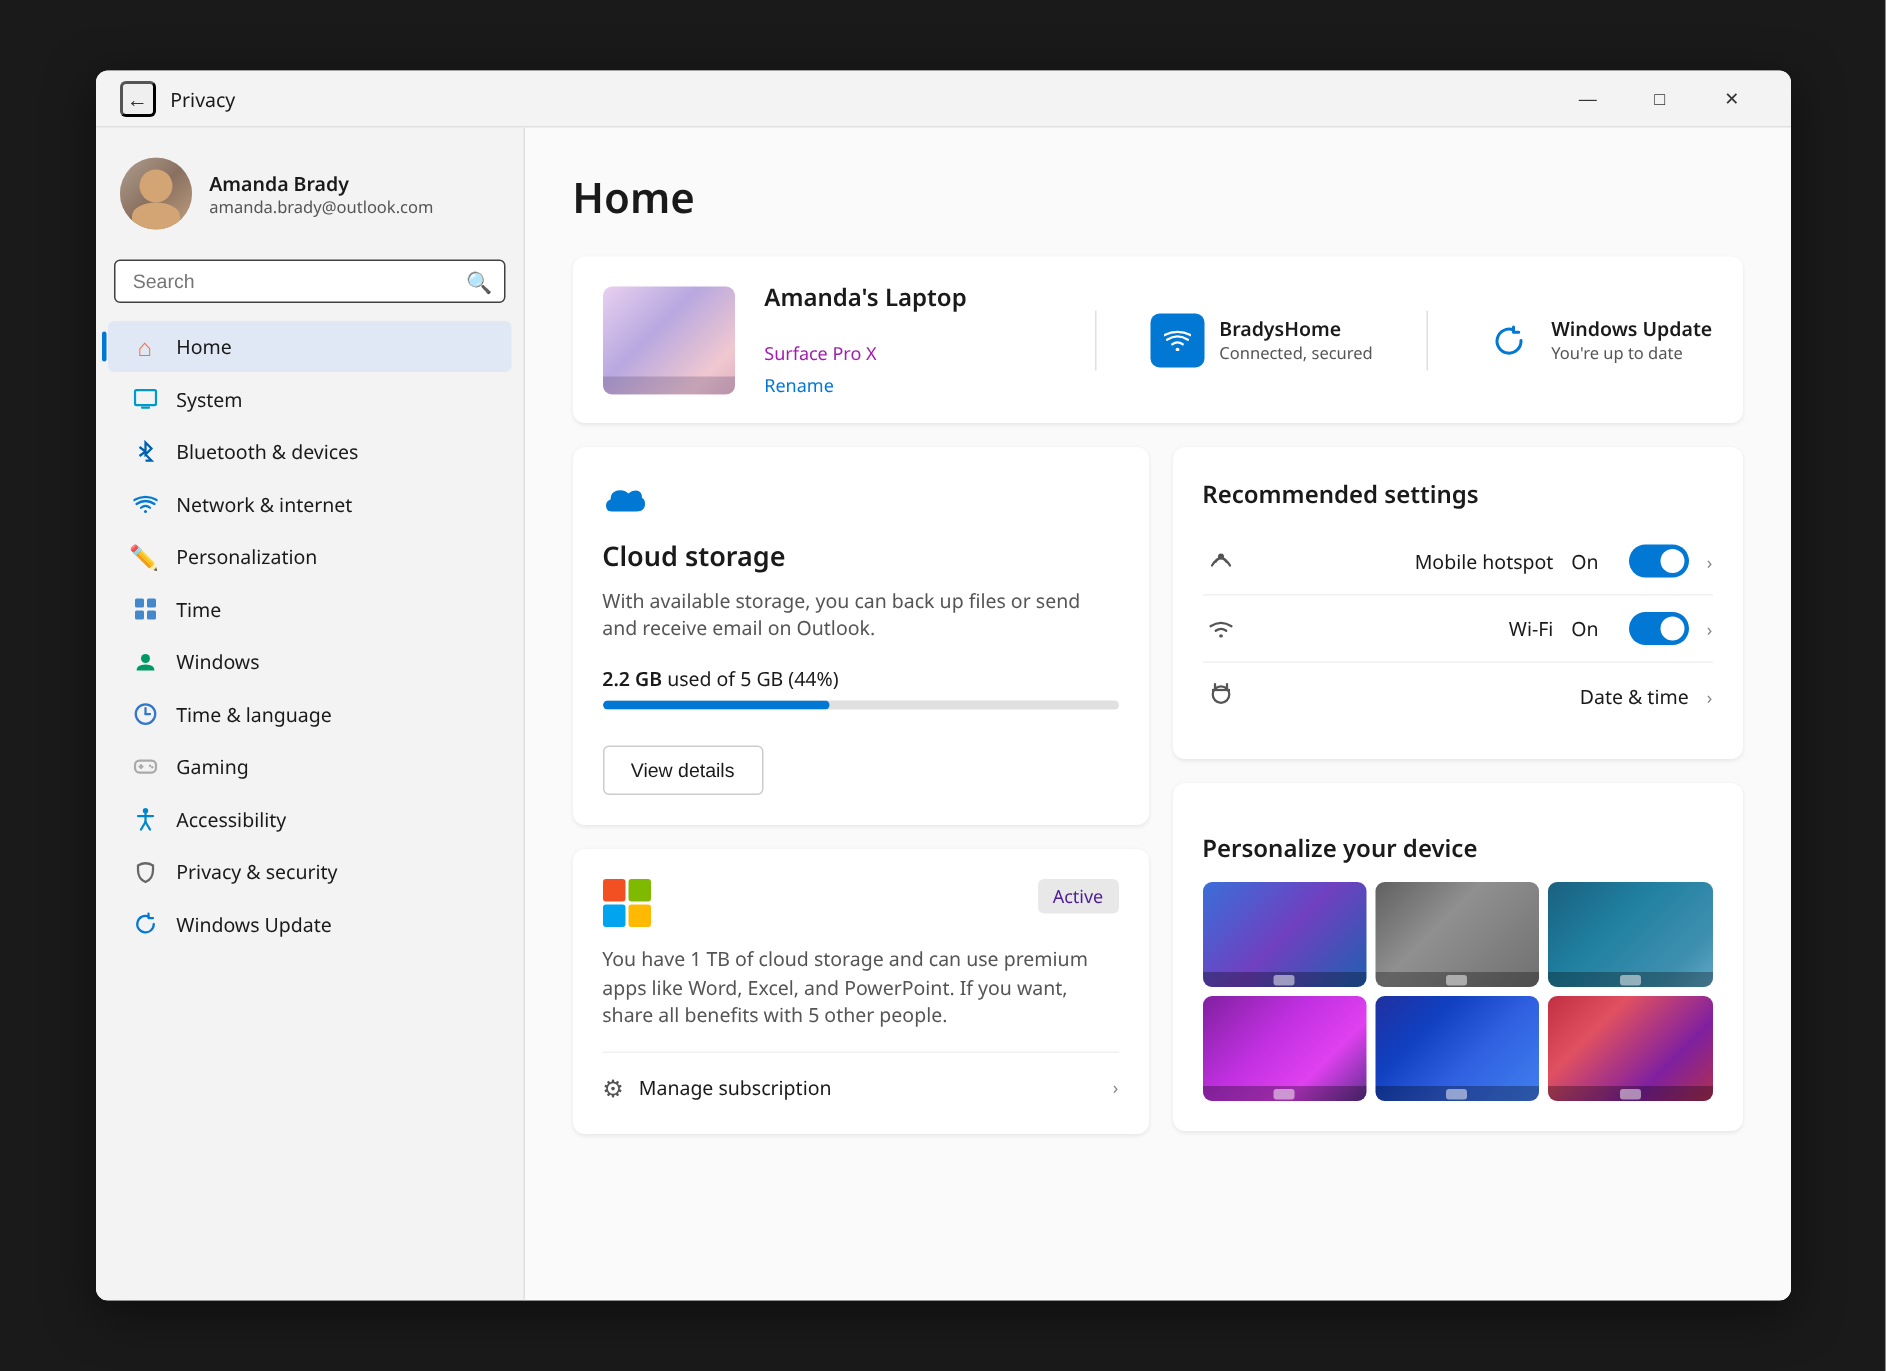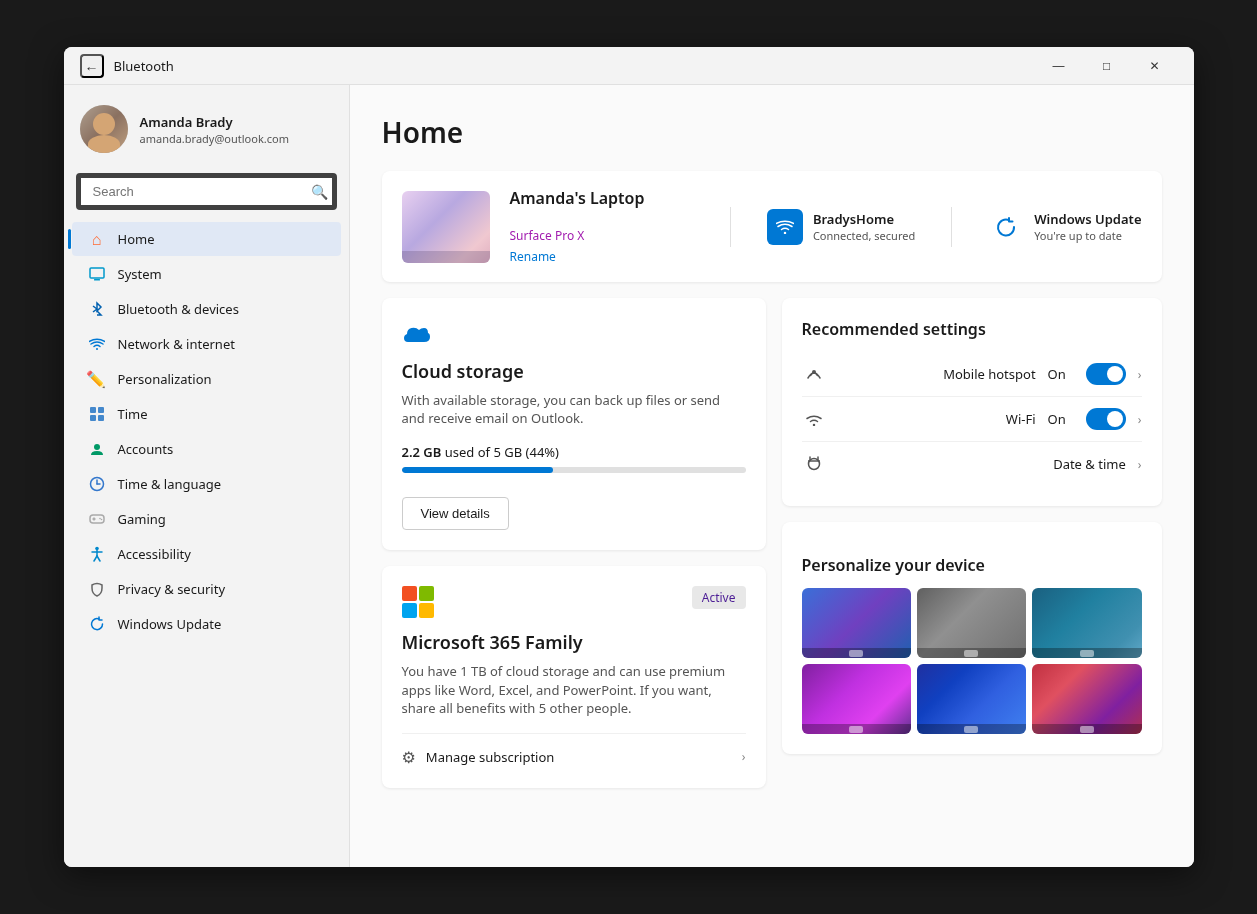--- a/index.html
+++ b/index.html
@@ -114,21 +114,21 @@
     .user-name { font-size: 13px; font-weight: 600; color: #1a1a1a; }
     .user-email { font-size: 11px; color: #555; }
 
     .search-box {
       margin: 4px 12px 12px 12px;
       position: relative;
     }
     .search-input {
       width: 100%;
       padding: 6px 32px 6px 12px;
-      border: 5px solid #404040;
+      border: 1px solid #404040;
       border-radius: 4px;
       background: white;
       font-size: 13px;
       outline: none;
     }
     .search-icon-btn {
       position: absolute;
       right: 8px; top: 50%;
       transform: translateY(-50%);
       background: none; border: none;
@@ -419,21 +419,21 @@
     ::-webkit-scrollbar-track { background: transparent; }
     ::-webkit-scrollbar-thumb { background: #ccc; border-radius: 3px; }
   </style>
 </head>
 <body>
 
 <div class="window">
 
   <div class="titlebar">
     <button class="titlebar-back">←</button>
-    <span class="titlebar-title">Bluetooth</span>
+    <span class="titlebar-title">Privacy</span>
     <div class="titlebar-controls">
       <button class="ctrl-btn">—</button>
       <button class="ctrl-btn">□</button>
       <button class="ctrl-btn close">✕</button>
     </div>
   </div>
 
   <div class="app-body">
 
     <div class="sidebar">
@@ -504,21 +504,21 @@
           </span>
           <span>Time</span>
         </div>
         <div class="nav-item">
           <span class="nav-icon icon-accounts">
             <svg width="16" height="16" viewBox="0 0 16 16">
               <circle cx="8" cy="6" r="3" fill="#009966"></circle>
               <path d="M2 14 Q2 10 8 10 Q14 10 14 14" fill="#009966"></path>
             </svg>
           </span>
-          <span>Accounts</span>
+          <span>Windows</span>
         </div>
         <div class="nav-item">
           <span class="nav-icon icon-time">
             <svg width="16" height="16" viewBox="0 0 16 16">
               <circle cx="8" cy="8" r="6.5" stroke="#3377cc" stroke-width="1.5" fill="none"></circle>
               <line x1="8" y1="8" x2="8" y2="4" stroke="#3377cc" stroke-width="1.5" stroke-linecap="round"></line>
               <line x1="8" y1="8" x2="11" y2="8" stroke="#3377cc" stroke-width="1.5" stroke-linecap="round"></line>
             </svg>
           </span>
           <span>Time &amp; language</span>
@@ -634,21 +634,20 @@
           <div class="card">
             <div class="m365-header">
               <div class="ms-logo">
                 <div class="ms-sq" style="background:#f25022;"></div>
                 <div class="ms-sq" style="background:#7fba00;"></div>
                 <div class="ms-sq" style="background:#00a4ef;"></div>
                 <div class="ms-sq" style="background:#ffb900;"></div>
               </div>
               <span class="active-badge">Active</span>
             </div>
-            <div class="card-title">Microsoft 365 Family</div>
             <div class="card-desc">You have 1 TB of cloud storage and can use premium apps like Word, Excel, and PowerPoint. If you want, share all benefits with 5 other people.</div>
             <div class="manage-row">
               <span class="manage-icon">⚙</span>
               <span class="manage-label">Manage subscription</span>
               <span class="manage-chevron">›</span>
             </div>
           </div>
         </div>
 
         <div class="right-col">

